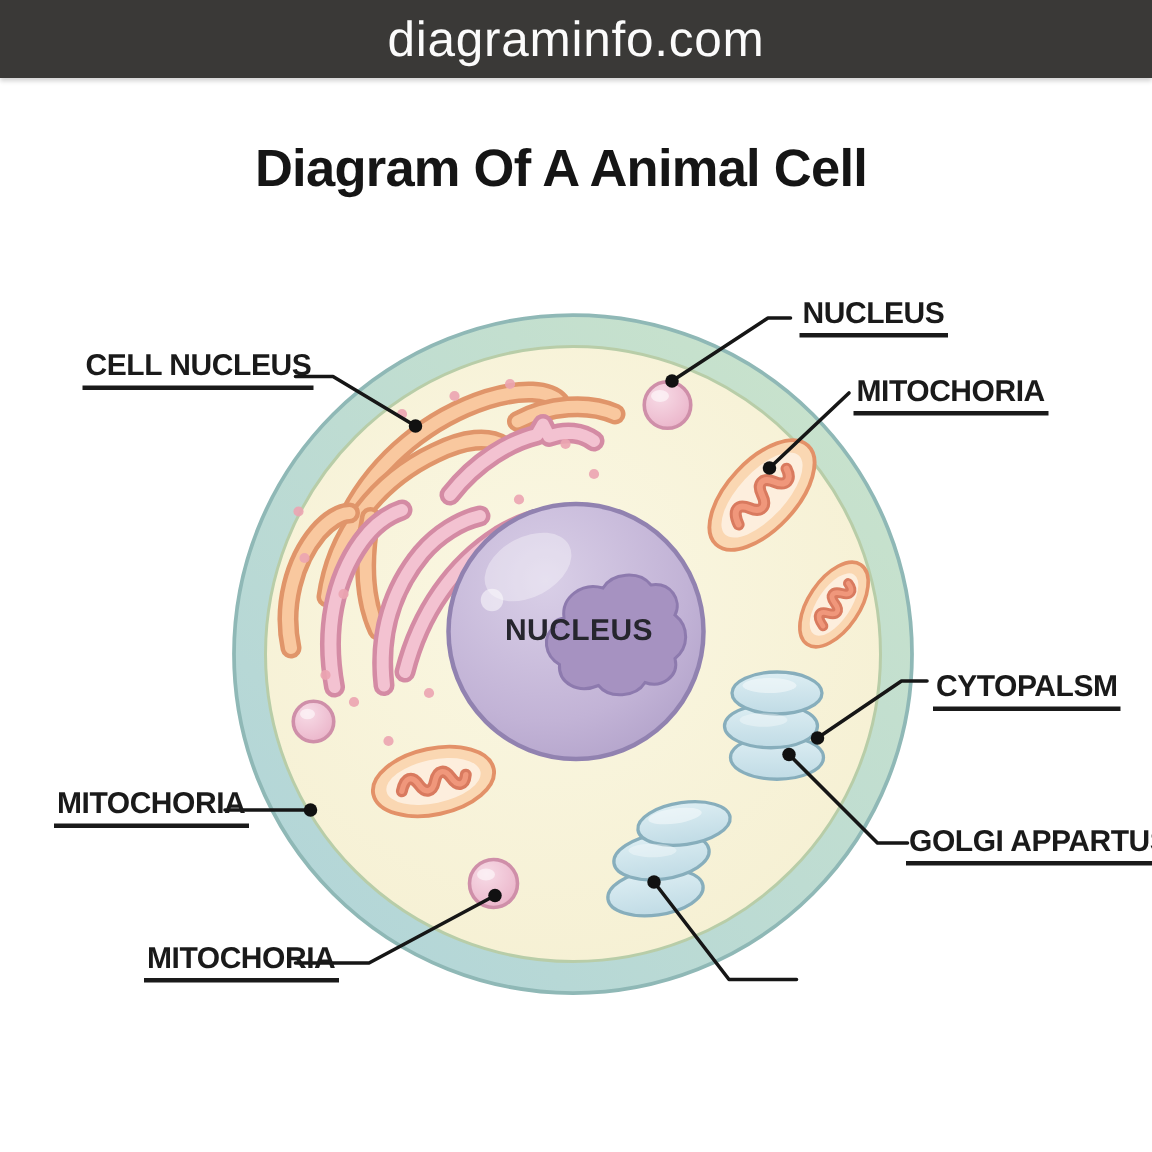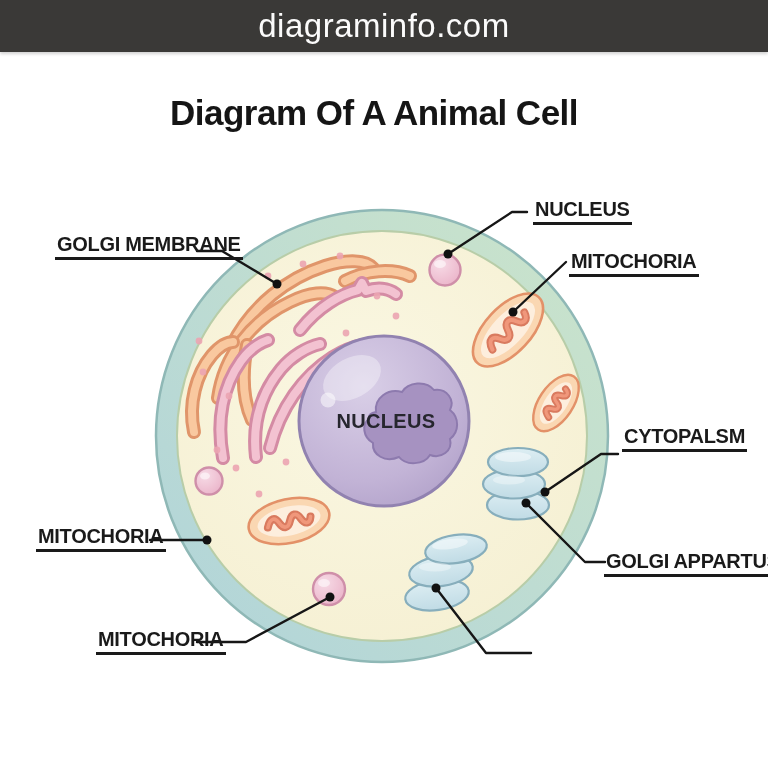--- a/index.html
+++ b/index.html
@@ -192,21 +192,21 @@
         <circle cx="545" cy="492" r="4.5"></circle>
       <circle cx="526" cy="503" r="4.5"></circle>
         <circle cx="207" cy="540" r="4.5"></circle>
       <circle cx="330" cy="597" r="4.5"></circle>
         <circle cx="436" cy="588" r="4.5"></circle>
     </g>
   </svg>
 
   <div class="nucleus-word">NUCLEUS</div>
 
-  <div class="lbl" style="left:55px;top:234px">GOLGI MEMBRANE</div>
+  <div class="lbl" style="left:55px;top:234px">CELL NUCLEUS</div>
   <div class="lbl" style="left:533px;top:199px">NUCLEUS</div>
   <div class="lbl" style="left:569px;top:251px">MITOCHORIA</div>
-  <div class="lbl" style="left:622px;top:426px">CYTOPALSM</div>
+  <div class="lbl" style="left:622px;top:448px">CYTOPALSM</div>
   <div class="lbl" style="left:604px;top:551px">GOLGI APPARTUS</div>
   <div class="lbl" style="left:36px;top:526px">MITOCHORIA</div>
   <div class="lbl" style="left:96px;top:629px">MITOCHORIA</div>
 
 </div>
 
 </body></html>

